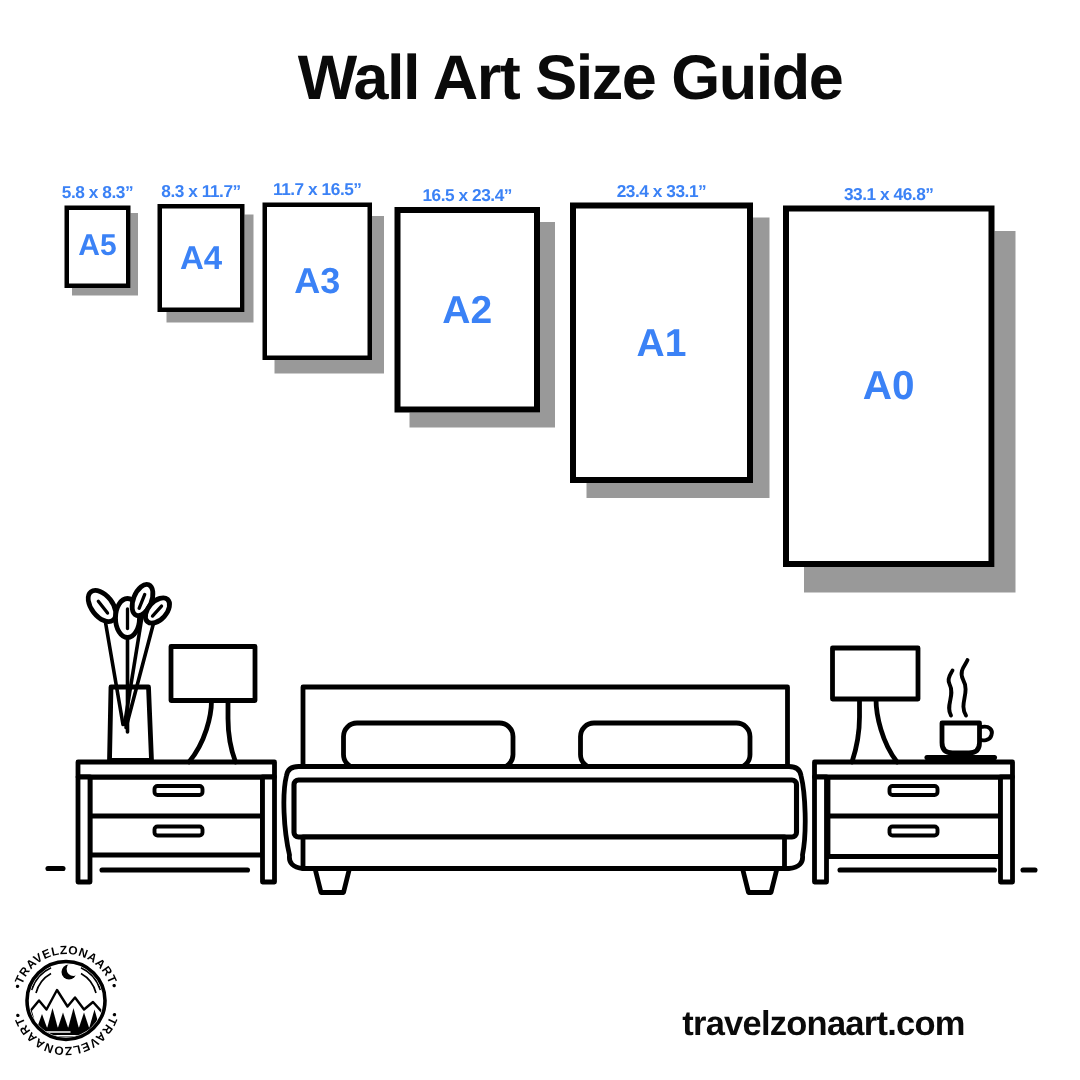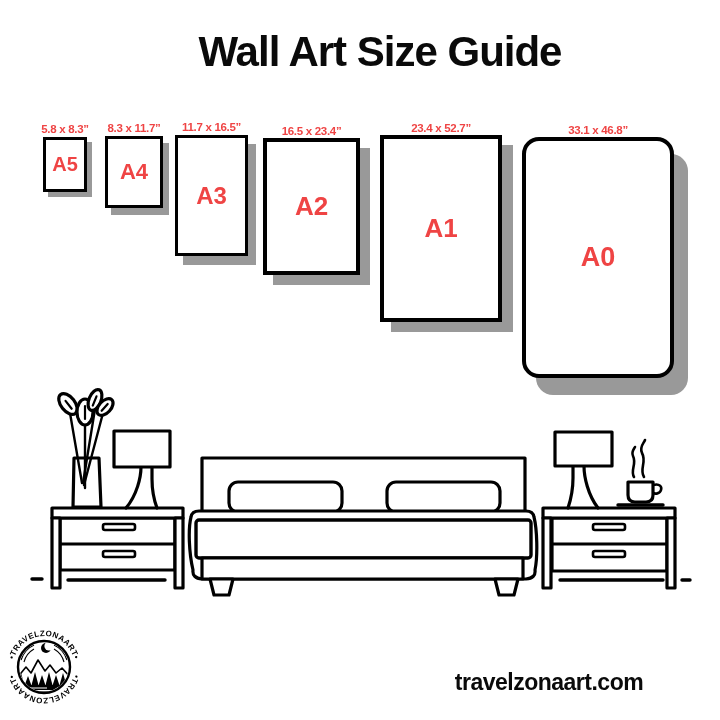--- a/index.html
+++ b/index.html
@@ -1,29 +1,29 @@
 <!DOCTYPE html>
 <html><head>
 <meta charset="utf-8">
 <style>
   html,body{margin:0;padding:0;background:#fff;}
   .page{position:relative;width:720px;height:720px;background:#fff;overflow:hidden;
         font-family:"Liberation Sans", sans-serif;color:#000;}
   .title{position:absolute;top:28px;left:0;width:720px;margin:0;text-align:center;
          font-size:42px;font-weight:700;letter-spacing:-1px;color:#0a0a0a;padding-left:20px;}
   .frame{position:absolute;box-sizing:border-box;background:#fff;border:3px solid #000;
-         display:flex;align-items:center;justify-content:center;font-weight:700;color:#ef4444;}
+         display:flex;align-items:center;justify-content:center;font-weight:700;color:#3b82f6;}
   .frame .dim{position:absolute;bottom:calc(100% + 5px);left:50%;transform:translateX(-50%);
               white-space:nowrap;font-size:11.5px;font-weight:700;letter-spacing:-0.3px;}
   .f-a5{left:43px;top:137px;width:44px;height:55px;box-shadow:5px 5px 0 #999;font-size:20px;}
   .f-a4{left:105px;top:136px;width:58px;height:72px;box-shadow:6px 7px 0 #999;font-size:22px;justify-content:center;}
-  .f-a3{left:175px;top:135px;width:73px;height:121px;box-shadow:8px 9px 0 #999;font-size:24px;}
+  .f-a3{left:175px;top:135px;width:73px;height:105px;box-shadow:8px 9px 0 #999;font-size:24px;}
   .f-a2{left:263px;top:138px;width:97px;height:137px;border-width:4px;box-shadow:10px 10px 0 #999;font-size:26px;}
   .f-a1{left:380px;top:135px;width:122px;height:187px;border-width:4px;box-shadow:11px 10px 0 #999;font-size:26px;}
-  .f-a0{left:522px;top:137px;width:152px;height:241px;border-width:4px;box-shadow:14px 17px 0 #999;font-size:27px;border-radius:17px;}
+  .f-a0{left:522px;top:137px;width:141px;height:241px;border-width:4px;box-shadow:14px 17px 0 #999;font-size:27px;}
   .scene{position:absolute;left:25px;top:383px;width:675px;height:217px;}
   .scene *{vector-effect:none;}
   .logo{position:absolute;left:5px;top:628px;width:78px;height:78px;}
   .ring{font-family:"Liberation Sans", sans-serif;font-size:8px;font-weight:700;fill:#000;letter-spacing:0.4px;}
   .website{position:absolute;left:398px;top:669px;width:302px;text-align:center;
            font-size:23px;font-weight:700;letter-spacing:-0.5px;color:#0a0a0a;}
 </style>
 </head>
 <body>
 
@@ -41,21 +41,21 @@
   </div>
   <div class="frame f-a3">
     <span class="dim">11.7 x 16.5”</span>
     <span class="code">A3</span>
   </div>
   <div class="frame f-a2">
     <span class="dim">16.5 x 23.4”</span>
     <span class="code">A2</span>
   </div>
   <div class="frame f-a1">
-    <span class="dim">23.4 x 52.7”</span>
+    <span class="dim">23.4 x 33.1”</span>
     <span class="code">A1</span>
   </div>
   <div class="frame f-a0">
     <span class="dim">33.1 x 46.8”</span>
     <span class="code">A0</span>
   </div>
 
   <svg class="scene" viewBox="0 0 675 217" fill="none" stroke="#000" stroke-width="3.2" stroke-linecap="round" stroke-linejoin="round">
 
     <g>

